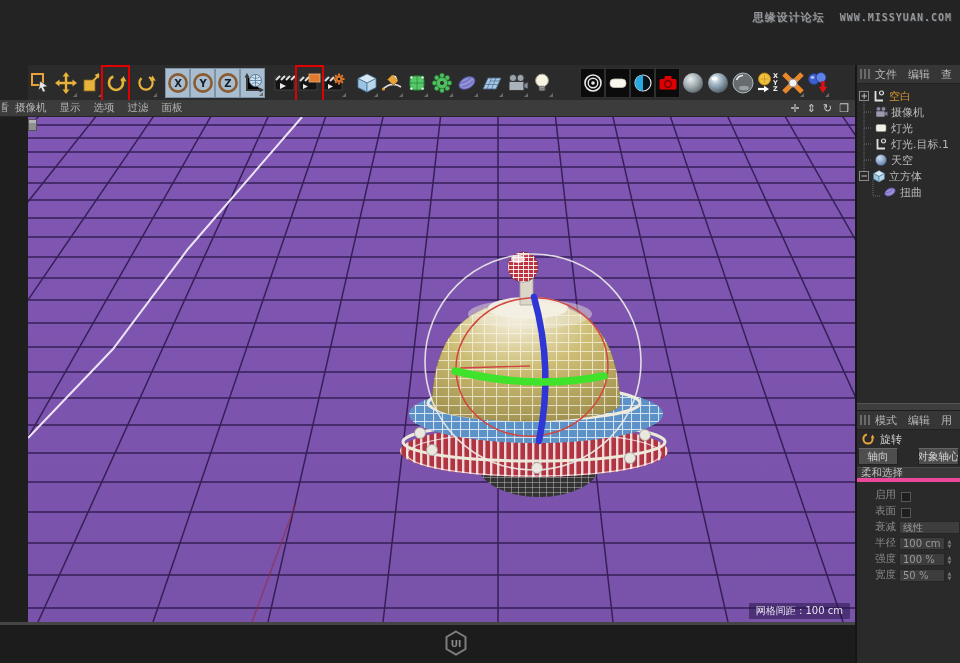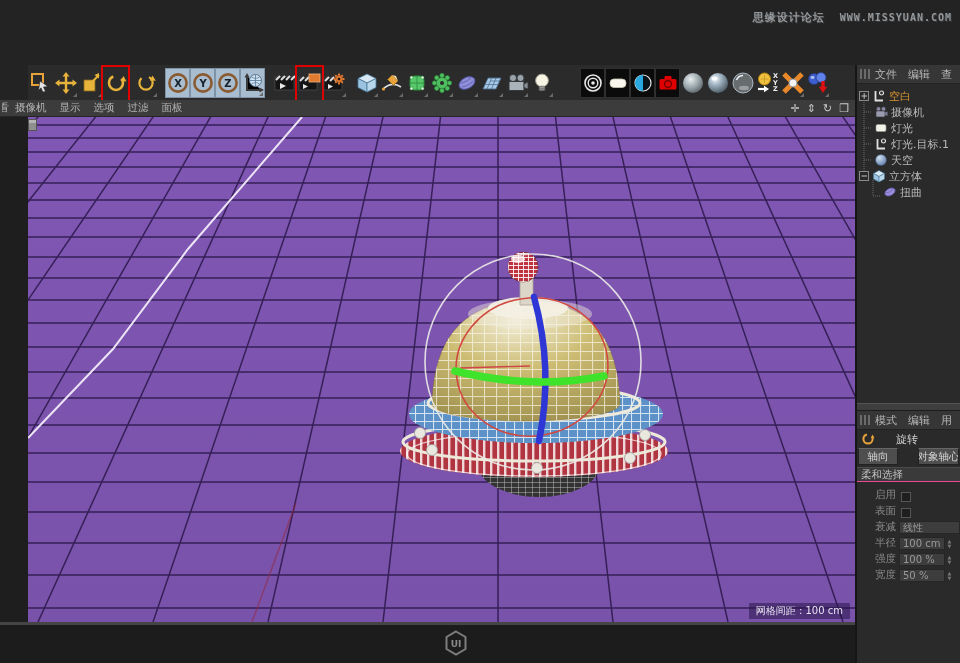--- a/index.html
+++ b/index.html
@@ -54,29 +54,29 @@
     display:flex; align-items:center; font-size:11px; color:#b8b8b8; overflow:hidden; }
   .grip { width:11px; height:10px; margin:0 4px 0 3px; flex:0 0 auto;
     background:repeating-linear-gradient(90deg,#6a6a6a 0 2px,transparent 2px 4px); }
   .phead .m { margin-right:11px; white-space:nowrap; }
   .om-rows { position:relative; margin-top:4px; height:118px; font-size:11px; }
   .om-row { height:16px; display:flex; align-items:center; }
   .om-row .olabel { margin-left:3px; color:#b8b8b8; white-space:nowrap; }
   .om-row .sel { color:#d8942f; }
   .om-guides { position:absolute; left:0; top:0; }
   .splitter { height:8px; background:#3e3e3e; border-top:1px solid #555; border-bottom:1px solid #1c1c1c; }
-  .toolrow { height:18px; display:flex; align-items:center; padding-left:4px; gap:21px;
+  .toolrow { height:18px; display:flex; align-items:center; padding-left:4px; gap:5px;
     font-size:11px; color:#cfcfcf; }
   .tabs { display:flex; height:17px; padding:0 1px; gap:20px; }
   .tab { background:#4e4e4e; border:1px solid #222; border-top-color:#666;
     font-size:10.5px; color:#d5d5d5; display:flex; align-items:center; justify-content:center;
     white-space:nowrap; overflow:hidden; }
   .tab.t1 { width:40px; } .tab.t2 { flex:1; }
   .section { height:15px; margin-top:2px; background:#3a3a3a; border-top:1px solid #4a4a4a;
-    border-bottom:1px solid #ec4899; font-size:10.5px; color:#c2c2c2; padding-left:4px;
+    border-bottom:4px solid #ec4899; font-size:10.5px; color:#c2c2c2; padding-left:4px;
     display:flex; align-items:center;text-align:center; }
   .fields { padding:4px 0 0 0; }
   .f-row { height:16px; display:flex; align-items:flex-end; padding-left:18px; }
   .f-label { width:24px; font-size:10.5px; color:#8a8a8a; flex:0 0 auto; }
   .chk { width:10px; height:10px; background:#1f1f1f; border:1px solid #565656; margin-left:2px; }
   .fbox { height:13px; background:#3d3d3d; border:1px solid #262626; color:#9a9a9a;
     font-size:10px; display:flex; align-items:center; padding:0 3px; overflow:hidden; white-space:nowrap; }
   .fbox.dd { width:62px; } .fbox.num { width:46px; }
   .spin { width:9px; height:13px; display:flex; flex-direction:column; align-items:center;
     justify-content:center; color:#777; font-size:5px; line-height:5px; }

